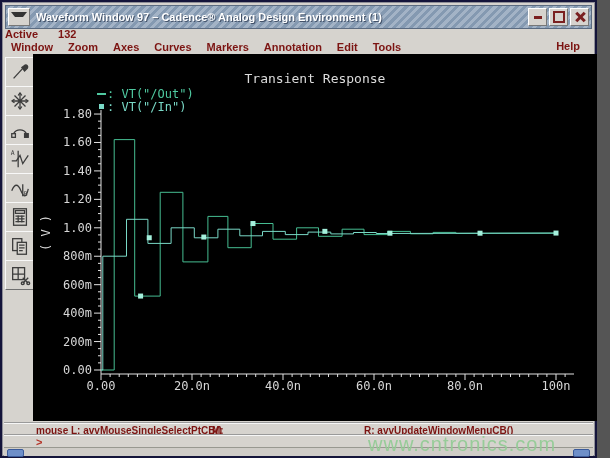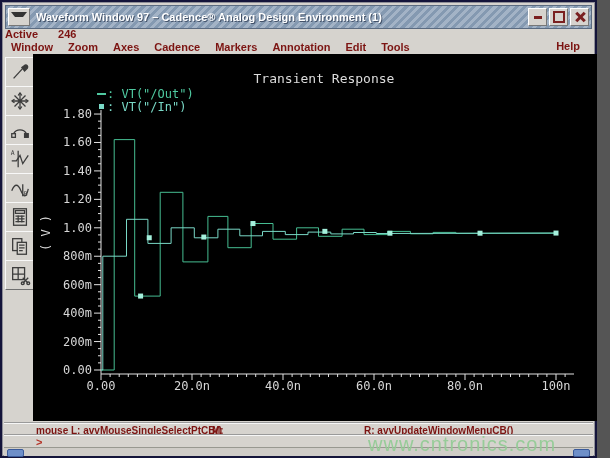--- a/index.html
+++ b/index.html
@@ -42,21 +42,21 @@
   #toolbar{position:absolute;left:4px;top:54px;width:29px;height:367px;background:#d6d3ce;}
   .toolbtn{
     position:absolute;left:1px;width:27px;height:28px;background:#d6d3ce;
     border:1px solid #f8f8f8;border-right-color:#707070;border-bottom-color:#707070;
     display:flex;align-items:center;justify-content:center;
   }
   .toolbtn svg{stroke:#3c3c3c;fill:none;stroke-width:1.4;}
   .toolbtn svg text{fill:#3c3c3c;stroke:none;font-family:"DejaVu Sans Mono",monospace;font-size:7px;}
   
   #canvas{position:absolute;left:33px;top:54px;width:564px;height:367px;background:#000;}
-  #plot-title{position:absolute;left:9px;top:17px;width:100%;text-align:center;color:#dcdcdc;font-family:"DejaVu Sans Mono",monospace;font-size:13px;}
+  #plot-title{position:absolute;left:0;top:17px;width:100%;text-align:center;color:#dcdcdc;font-family:"DejaVu Sans Mono",monospace;font-size:13px;}
   #legend{position:absolute;left:64px;top:33px;font-family:"DejaVu Sans Mono",monospace;font-size:12px;}
   .legend-row{display:flex;align-items:center;height:13px;}
   .legend-marker{display:inline-block;margin-right:1px;}
   .lm-dash{width:9px;height:2px;}
   .lm-square{width:5px;height:5px;margin-left:2px;margin-right:3px;}
   #ylabel{position:absolute;left:-7px;top:159px;width:40px;height:40px;display:flex;align-items:center;justify-content:center;
     transform:rotate(-90deg);color:#dcdcdc;font-family:"DejaVu Sans Mono",monospace;font-size:12px;white-space:nowrap;}
   #xlabel{position:absolute;left:165px;top:338px;width:260px;text-align:center;color:#dcdcdc;font-family:"DejaVu Sans Mono",monospace;font-size:12px;}
   
   #right-strip{position:absolute;left:597px;top:54px;width:9px;height:367px;background:#d6d3ce;border-left:1px solid #fff;box-shadow:inset 2px 0 0 #c4c1bc;}
@@ -94,28 +94,28 @@
           <div class="glyph-max"></div>
         </div>
       <div class="winbtn">
           <div class="glyph-x"></div>
         </div>
     </div>
   </div>
 
   <div id="active-row">
     <span>Active</span>
-    <span>246</span>
+    <span>132</span>
   </div>
 
   <div id="menubar">
     <span class="menu-item">Window</span>
       <span class="menu-item">Zoom</span>
       <span class="menu-item">Axes</span>
-      <span class="menu-item">Cadence</span>
+      <span class="menu-item">Curves</span>
       <span class="menu-item">Markers</span>
       <span class="menu-item">Annotation</span>
       <span class="menu-item">Edit</span>
       <span class="menu-item">Tools</span>
       <span class="menu-item" id="help-item">Help</span>
   </div>
 
   <div id="toolbar">
     <div class="toolbtn" style="top:3px">
       <svg width="22" height="22" viewBox="0 0 24 24">

